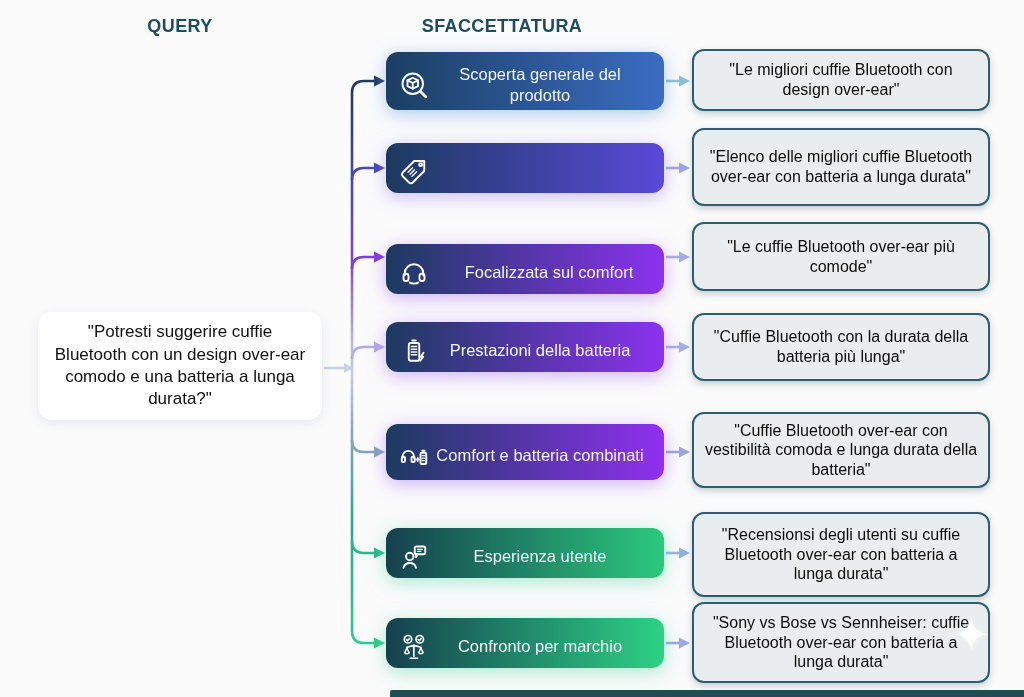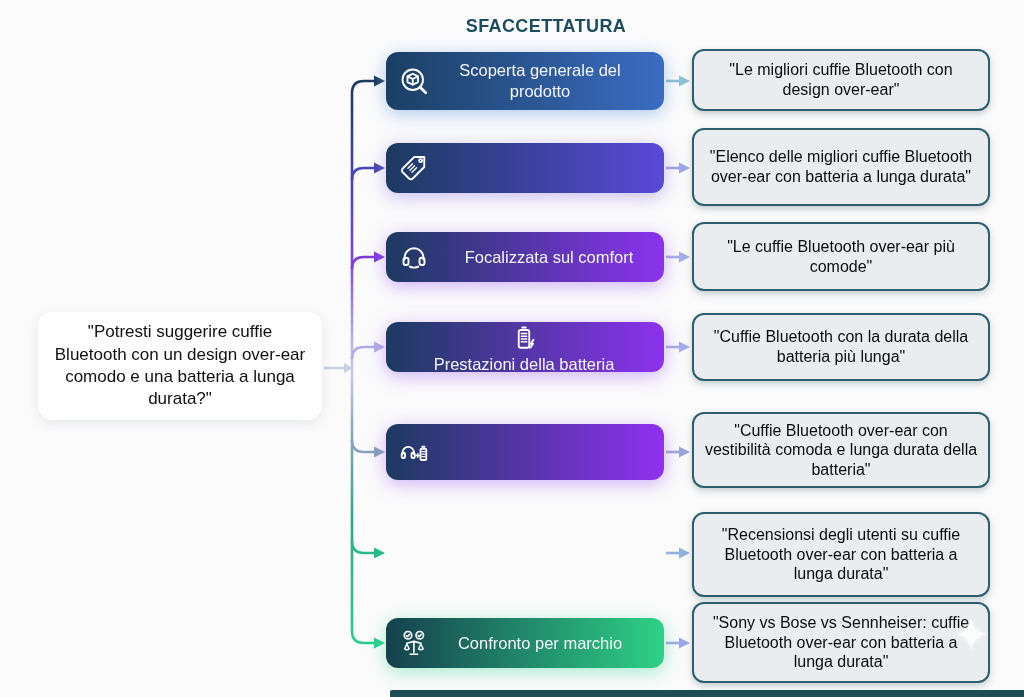--- a/index.html
+++ b/index.html
@@ -6,21 +6,21 @@
   .canvas{position:relative;width:1024px;height:697px;background:#fbfbfc;overflow:hidden;
           font-family:"Liberation Sans",sans-serif;}
   .connectors{position:absolute;left:0;top:0;width:1024px;height:697px;}
   .col-header{position:absolute;top:16px;font-size:18px;font-weight:700;color:#1d4c5c;
               letter-spacing:.4px;text-align:center;}
   .query-box{position:absolute;left:38px;top:312px;width:284px;height:108px;background:#fefefe;
              border-radius:14px;box-shadow:0 3px 12px rgba(30,50,70,.10);display:flex;
              align-items:center;justify-content:center;padding:0 12px;box-sizing:border-box;}
   .query-box span{font-size:17px;font-weight:500;color:#111;text-align:center;line-height:1.32;}
   .facet{position:absolute;left:386px;width:278px;border-radius:12px;display:flex;align-items:center;
-         padding:0 14px 0 12px;box-sizing:border-box;}
+         padding:7px 14px 0 12px;box-sizing:border-box;}
   .facet .ficon{flex:0 0 32px;display:flex;align-items:center;justify-content:center;}
   .facet .flabel{flex:1;text-align:center;color:#f3f6fb;font-size:16.5px;font-weight:500;line-height:1.25;}
   .subq{position:absolute;left:692px;width:298px;background:#e9edef;border:2px solid #2d5e6d;
         border-radius:12px;box-shadow:0 3px 7px rgba(35,70,85,.25);display:flex;align-items:center;
         justify-content:center;padding:0 10px;box-sizing:border-box;}
   .subq span{font-size:16px;font-weight:500;color:#0c0c0c;text-align:center;line-height:1.22;}
   .bottom-bar{position:absolute;left:390px;top:690px;width:634px;height:7px;background:#1c4e53;
               border-radius:2px 0 0 0;}
   .sparkle{position:absolute;left:952px;top:608px;font-size:46px;color:rgba(255,255,255,.8);
            text-shadow:0 0 6px rgba(255,255,255,.6);pointer-events:none;}
@@ -74,21 +74,22 @@
     <path d="M666 347 L679 347" stroke="#a6aee8" stroke-width="2.6"></path>
       <polygon points="679,341.5 690,347 679,352.5" fill="#a6aee8"></polygon>
     <path d="M666 452 L679 452" stroke="#9aa8d8" stroke-width="2.6"></path>
       <polygon points="679,446.5 690,452 679,457.5" fill="#9aa8d8"></polygon>
     <path d="M666 553 L679 553" stroke="#8fb2e2" stroke-width="2.6"></path>
       <polygon points="679,547.5 690,553 679,558.5" fill="#8fb2e2"></polygon>
     <path d="M666 643 L679 643" stroke="#9fa6e6" stroke-width="2.6"></path>
       <polygon points="679,637.5 690,643 679,648.5" fill="#9fa6e6"></polygon>
   </svg>
 
-  <div class="col-header" style="left:416px;width:260px;">SFACCETTATURA</div>
+  <div class="col-header" style="left:80px;width:200px;">QUERY</div>
+  <div class="col-header" style="left:372px;width:260px;">SFACCETTATURA</div>
 
   <div class="query-box">
     <span>"Potresti suggerire cuffie Bluetooth con un design over-ear comodo e una batteria a lunga durata?"</span>
   </div>
 
   <div class="facet" style="top:52px;height:58px;background:linear-gradient(90deg,#1b3f63,#3b6cc2);box-shadow:0 4px 18px rgba(111,159,224,.55);">
     <span class="ficon">
       <svg class="icon" width="30" height="30" viewBox="0 0 24 24">
           <circle cx="11" cy="11" r="8.2"></circle>
           <path d="M11 6.2l4.2 2.1v4.6L11 15l-4.2-2.1V8.3z"></path>
@@ -100,32 +101,32 @@
   </div>
   <div class="facet" style="top:143px;height:50px;background:linear-gradient(90deg,#1c3a60,#5a49d8);box-shadow:0 4px 18px rgba(155,128,238,.5);">
     <span class="ficon">
       <svg class="icon" width="30" height="30" viewBox="0 0 24 24">
           <path d="M12.2 3.2h8v8L11 20.4a2.1 2.1 0 0 1-3 0l-5-5a2.1 2.1 0 0 1 0-3z"></path>
           <circle cx="17.3" cy="6.1" r="1.2"></circle>
           <path d="M7.2 12.2l3.6-3.6M8.8 13.8l3.6-3.6M10.4 15.4l3.6-3.6" stroke-width="1.1"></path>
         </svg>
     </span>
   </div>
-  <div class="facet" style="top:232px;height:50px;background:linear-gradient(90deg,#1c3a60,#8c32ee);box-shadow:0 4px 18px rgba(164,104,242,.5);gap:18px;">
+  <div class="facet" style="top:244px;height:50px;background:linear-gradient(90deg,#1c3a60,#8c32ee);box-shadow:0 4px 18px rgba(164,104,242,.5);gap:18px;">
     <span class="ficon">
       <svg class="icon" width="30" height="30" viewBox="0 0 24 24">
           <path d="M4.5 14v-1.5a7.5 7.5 0 0 1 15 0V14"></path>
           <rect x="3.6" y="12.6" width="4" height="5.8" rx="1.8"></rect>
           <rect x="16.4" y="12.6" width="4" height="5.8" rx="1.8"></rect>
           <path d="M8.6 19.6c1.1 1.2 5.7 1.2 6.8 0"></path>
         </svg>
     </span>
     <span class="flabel">Focalizzata sul comfort</span>
   </div>
-  <div class="facet" style="top:322px;height:50px;background:linear-gradient(90deg,#1c3a60,#8c32ee);box-shadow:0 4px 18px rgba(164,104,242,.5);flex-direction:column;">
+  <div class="facet" style="top:322px;height:50px;background:linear-gradient(90deg,#1c3a60,#8c32ee);box-shadow:0 4px 18px rgba(164,104,242,.5);">
     <span class="ficon">
       <svg class="icon" width="30" height="30" viewBox="0 0 24 24">
           <rect x="7.8" y="5.6" width="8.4" height="14.2" rx="1.6"></rect>
           <path d="M10.6 3.6h2.8"></path>
           <path d="M9.8 8.4h4.4M9.8 10.6h4.4M9.8 12.8h4.4M9.8 15h4.4" stroke-width="1.1"></path>
           <path d="M19.6 13.4l-2.3 3.2h2l-2.3 3.2" stroke-width="1.5"></path>
         </svg>
     </span>
     <span class="flabel">Prestazioni della batteria</span>
   </div>
@@ -134,20 +135,33 @@
       <svg class="icon" width="30" height="30" viewBox="0 0 24 24">
           <path d="M2.8 13.5v-1a4.6 4.6 0 0 1 9.2 0v1"></path>
           <rect x="2.2" y="12.6" width="2.6" height="4.2" rx="1.1"></rect>
           <rect x="10" y="12.6" width="2.6" height="4.2" rx="1.1"></rect>
           <path d="M13.7 14.8h2.6M15 13.5v2.6" stroke-width="1.3"></path>
           <rect x="17.2" y="9.4" width="4.6" height="9" rx="1"></rect>
           <path d="M18.6 7.8h1.8"></path>
           <path d="M18.4 11.6h2.2M18.4 13.6h2.2M18.4 15.6h2.2" stroke-width="1"></path>
         </svg>
     </span>
+    <span class="flabel">Comfort e batteria combinati</span>
+  </div>
+  <div class="facet" style="top:528px;height:50px;background:linear-gradient(90deg,#15404e,#2bc97e);box-shadow:0 4px 18px rgba(82,217,160,.5);">
+    <span class="ficon">
+      <svg class="icon" width="30" height="30" viewBox="0 0 24 24">
+          <circle cx="8.6" cy="11.6" r="3"></circle>
+          <path d="M3.6 20.6a5.2 5.2 0 0 1 10 0"></path>
+          <rect x="12.6" y="3.6" width="8.4" height="6.2" rx="1.4"></rect>
+          <path d="M15 9.8l-1.3 2.3v-2.3"></path>
+          <path d="M14.8 5.9h4M14.8 7.5h2.6" stroke-width="1.1"></path>
+        </svg>
+    </span>
+    <span class="flabel">Esperienza utente</span>
   </div>
   <div class="facet" style="top:618px;height:50px;background:linear-gradient(90deg,#15404e,#2ed186);box-shadow:0 4px 18px rgba(82,217,160,.5);justify-content:center;">
     <span class="ficon">
       <svg class="icon" width="30" height="30" viewBox="0 0 24 24">
           <circle cx="7.2" cy="5.8" r="3" stroke-width="1.3"></circle>
           <circle cx="16.6" cy="5.8" r="3" stroke-width="1.3"></circle>
           <path d="M5.9 6l.9.9 1.7-1.8M15.3 6l.9.9 1.7-1.8" stroke-width="1.2"></path>
           <path d="M11.9 10.4v9.2M8.9 21h6M6.3 12.2l5.6-1.5 5.6 1.5" stroke-width="1.3"></path>
           <path d="M4.5 16.6l1.8-3.8 1.8 3.8a2.3 2.3 0 0 1-3.6 0zM15.7 16.6l1.8-3.8 1.8 3.8a2.3 2.3 0 0 1-3.6 0z" stroke-width="1.2"></path>
         </svg>

